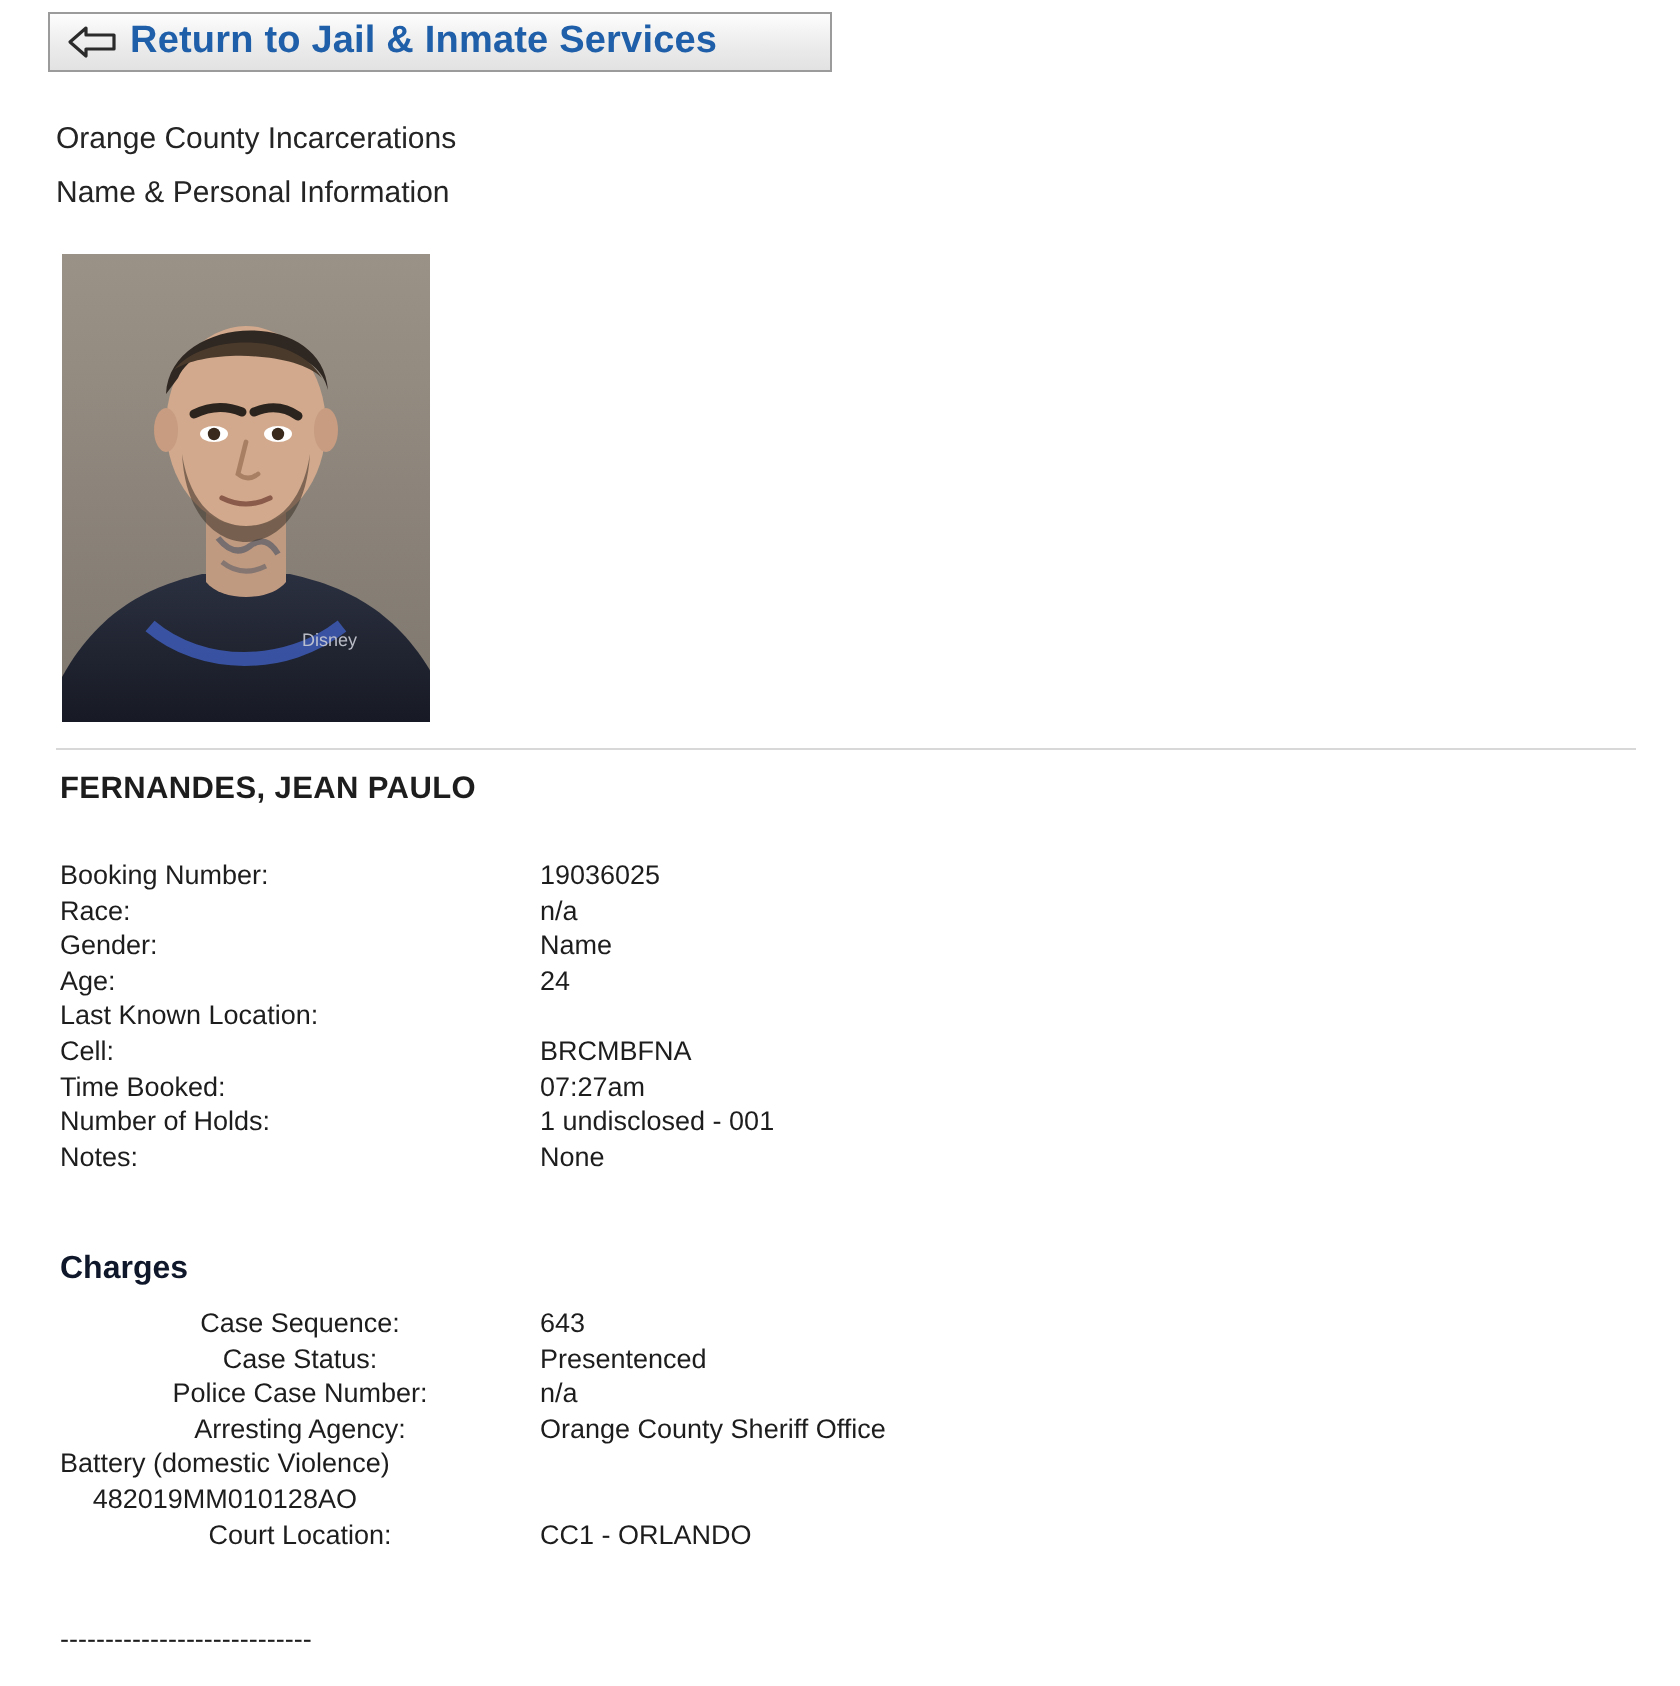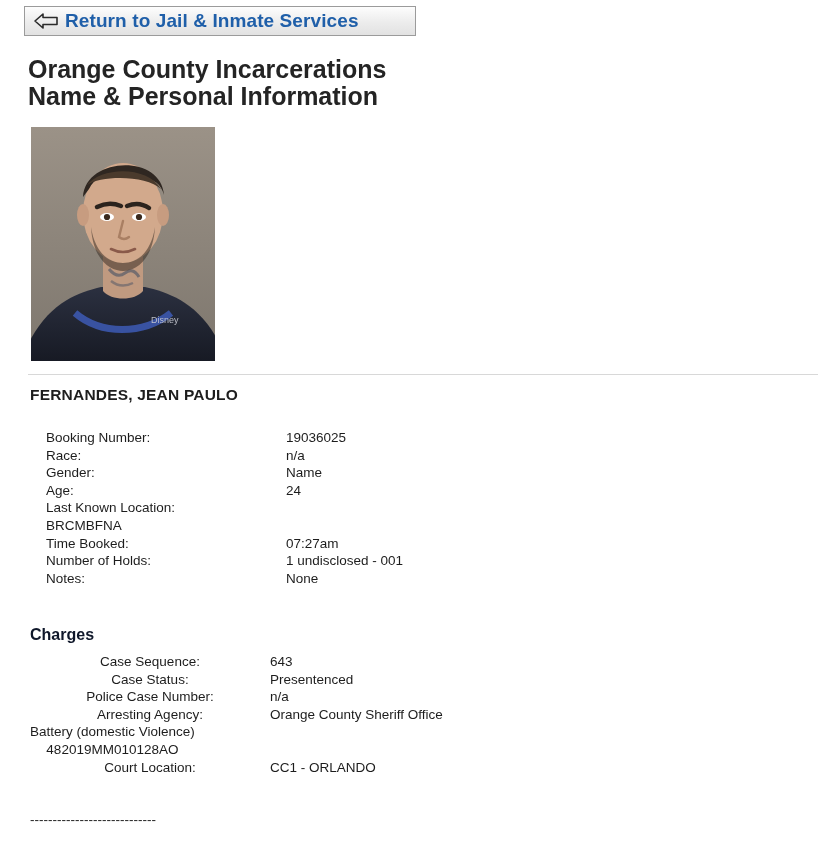--- a/index.html
+++ b/index.html
@@ -53,22 +53,22 @@
   }
 
   
   .heading {
     position: absolute;
     left: 28px;
     top: 56px;
     width: 600px;
   }
   .heading .line {
-    font-size: 25px;
-    font-weight: bold;
+    font-size: 15px;
+    font-weight: normal;
     color: #242424;
     line-height: 27px;
     white-space: nowrap;
   }
 
   
   .mugshot {
     position: absolute;
     left: 31px;
     top: 127px;
@@ -101,21 +101,21 @@
     white-space: nowrap;
   }
 
   
   .fields {
     position: absolute;
     left: 30px;
     font-size: 13.5px;
     color: #1d1d1d;
   }
-  #personal-fields { top: 429px; margin-left: 16px; }
+  #personal-fields { top: 429px; }
   #charge-fields { top: 653px; text-align: center; }
 
   .field-row {
     display: flex;
     align-items: flex-start;
     line-height: 17.6px;
     min-height: 17.6px;
   }
   .field-label {
     width: 240px;
@@ -234,20 +234,21 @@
       </div>
       <div class="field-row">
         <div class="field-label">Age:</div>
         <div class="field-value">24</div>
       </div>
       <div class="field-row">
         <div class="field-label">Last Known Location:</div>
         <div class="field-value"></div>
       </div>
       <div class="field-row">
+        <div class="field-label">Cell:</div>
         <div class="field-value">BRCMBFNA</div>
       </div>
       <div class="field-row">
         <div class="field-label">Time Booked:</div>
         <div class="field-value">07:27am</div>
       </div>
       <div class="field-row">
         <div class="field-label">Number of Holds:</div>
         <div class="field-value">1 undisclosed - 001</div>
       </div>

